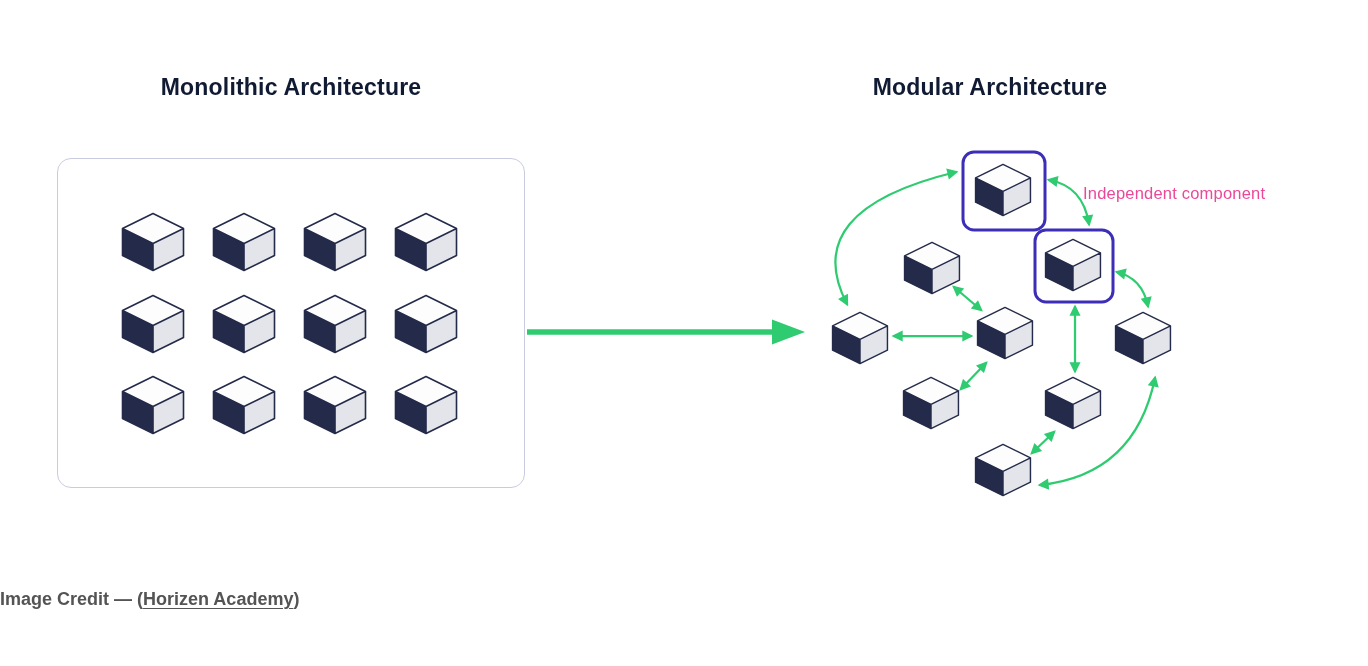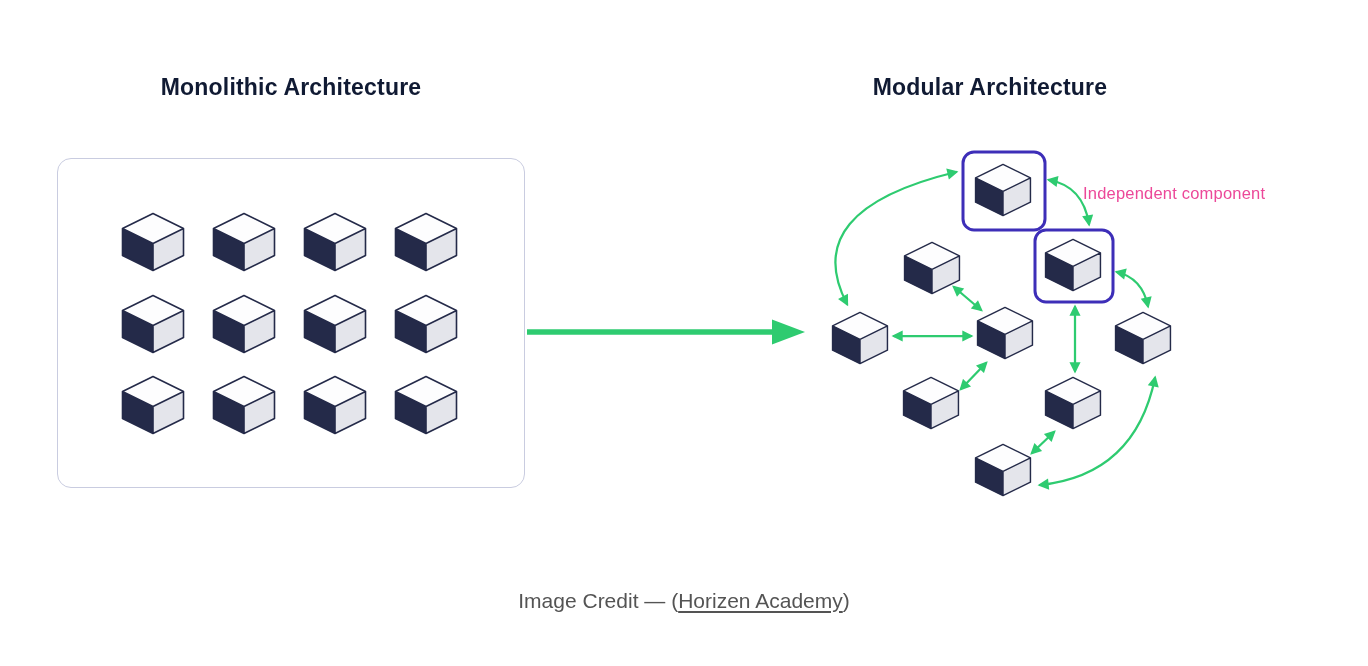--- a/index.html
+++ b/index.html
@@ -23,22 +23,22 @@
   .conn {
     fill:none; stroke:#2ecb70; stroke-width:2.25; stroke-linecap:round;
     marker-start:url(#ah); marker-end:url(#ah);
   }
   .hl-box { fill:none; stroke:#3d2eb8; stroke-width:3; }
   .annotation {
     position:absolute; left:1083px; top:184px; font-size:16.5px;
     color:#ec4899; font-weight:500; letter-spacing:0.2px;
   }
   .caption {
-    position:absolute; left:0; top:589px; width:100%; text-align:center;
-    font-size:21px; color:#545454;
+    position:absolute; left:0; top:589px; width:100%; 
+    font-size:18px; color:#545454;font-weight:bold;
   }
   .caption .link {
     text-decoration:underline; text-underline-offset:3px; cursor:pointer;
   }
 </style>
 </head>
 <body>
 
 <div class="canvas">
 

